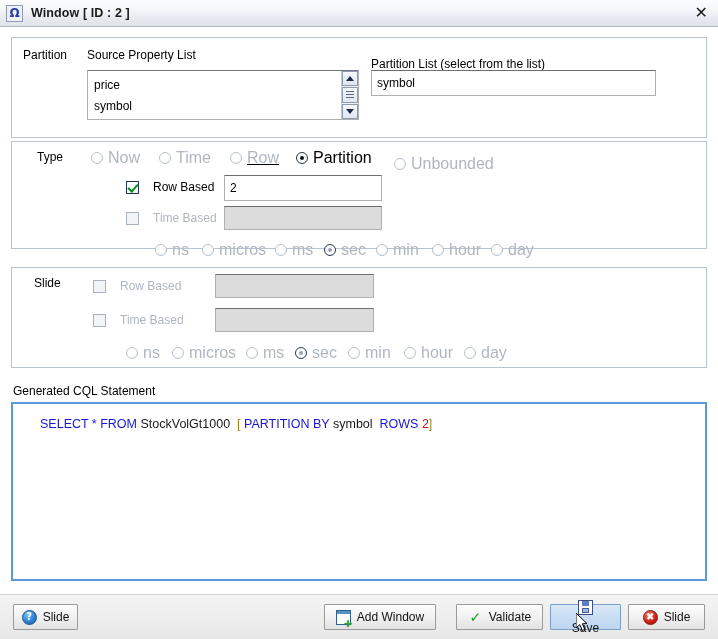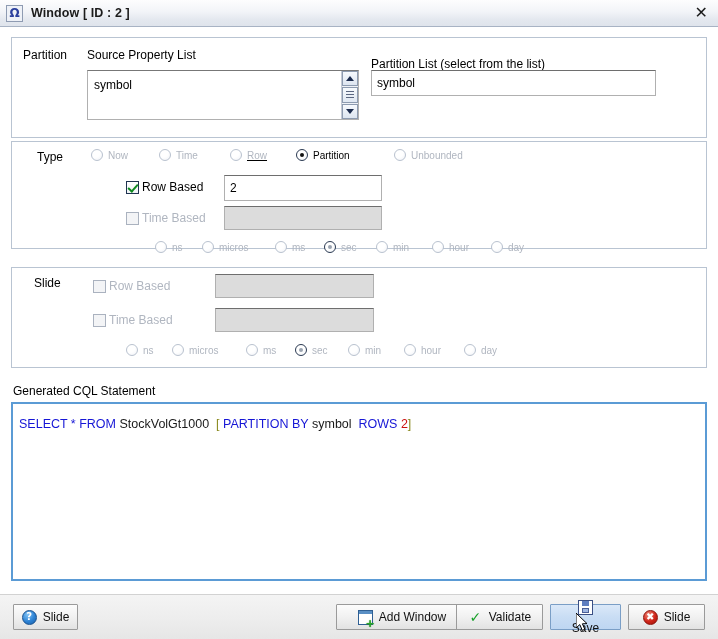--- a/index.html
+++ b/index.html
@@ -180,29 +180,29 @@
   .radio.off { border-color: #b9c2cf; }
   .radio.on::after {
     content: "";
     position: absolute;
     left: 3px; top: 3px;
     width: 4px; height: 4px;
     border-radius: 50%;
     background: #121212;
   }
   .radio.on.dim::after { background: #9aa3b0; }
-  .radio-label { font-size: 10px; color: #000; }
+  .radio-label { font-size: 16px; color: #000; }
   .radio-label.dim { color: #b0b6c0; }
 
   
   .check-wrap {
     position: absolute;
     display: flex;
     align-items: flex-end;
-    gap: 3px;
+    gap: 14px;
     cursor: pointer;
   }
   .checkbox {
     width: 13px;
     height: 13px;
     border: 1px solid #1f3350;
     background: linear-gradient(to bottom, #ffffff, #f0f2f6);
     box-sizing: border-box;
     position: relative;
     flex: 0 0 auto;
@@ -222,21 +222,21 @@
 
   
   #cql-label { position: absolute; left: 13px; top: 384px; font-size: 12px; }
   #cql-box {
     position: absolute;
     left: 11px; top: 402px;
     width: 696px; height: 179px;
     border: 2px solid #5b9bd5;
     background: #ffffff;
     box-sizing: border-box;
-    padding: 12px 6px;
+    padding: 12px 27px;
     overflow: hidden;
   }
   .cql-line {
     font-family: "Liberation Sans", sans-serif;
     font-size: 12.5px;
     white-space: pre;
     line-height: 16px;
   }
   .kw  { color: #1616d6; }
   .ident { color: #1a1a1a; }
@@ -371,20 +371,21 @@
   <div class="close-x">✕</div>
 </div>
 
 <div class="panel" id="partition-panel">
   <div class="col-label" style="left:11px; top:10px;">Partition</div>
   <div class="col-label" style="left:75px; top:10px;">Source Property List</div>
   <div class="col-label" style="left:359px; top:19px;">Partition List (select from the list)</div>
 
   <div class="list-box" style="left:75px; top:32px; width:272px; height:50px;">
     <div class="list-items">
+      <div class="list-item">price</div>
       <div class="list-item">symbol</div>
     </div>
     <div class="scrollbar">
       <div class="sb-btn">
           <div class="sb-arrow sb-up"></div>
         </div>
       <div class="sb-thumb">
         <div class="sb-grip"></div>
           <div class="sb-grip"></div>
           <div class="sb-grip"></div>
@@ -411,21 +412,21 @@
     <span class="radio-label dim">Time</span>
   </div>
   <div class="radio-wrap" style="left:218px; top:7px;text-decoration:underline;">
     <span class="radio off"></span>
     <span class="radio-label dim">Row</span>
   </div>
   <div class="radio-wrap" style="left:284px; top:7px;">
     <span class="radio on"></span>
     <span class="radio-label">Partition</span>
   </div>
-  <div class="radio-wrap" style="left:382px; top:7px;">
+  <div class="radio-wrap" style="left:382px; top:13px;">
     <span class="radio off"></span>
     <span class="radio-label dim">Unbounded</span>
   </div>
 
   <div class="check-wrap" style="left:114px; top:38px;">
     <span class="checkbox checked"></span>
     <span class="check-label">Row Based</span>
   </div>
   <input class="text-input" style="left: 212px; top: 33px; width: 158px; height: 26px;" value="2">
 
@@ -513,21 +514,21 @@
 <div id="cql-label">Generated CQL Statement</div>
 <div id="cql-box">
   <div class="cql-line" id="cql-line"><span class="kw">SELECT * FROM </span><span class="ident">StockVolGt1000</span><span class="brk">  [ </span><span class="kw">PARTITION BY </span><span class="ident">symbol</span><span class="kw">  ROWS </span><span class="num">2</span><span class="brk">]</span></div>
 </div>
 
 <div id="footer">
   <div class="btn" style="left:13px; width:65px;">
     <span class="ico ico-help">?</span>
     <span>Slide</span>
   </div>
-  <div class="btn" style="left:336px; width:132px;">
+  <div class="btn" style="left:324px; width:112px;">
     <span class="ico ico-window"></span>
     <span>Add Window</span>
   </div>
   <div class="btn" style="left:456px; width:87px;">
     <span class="ico ico-validate">✓</span>
     <span>Validate</span>
   </div>
   <div class="btn hover" style="left:550px; width:71px;flex-direction:column;">
     <span class="ico ico-save"></span>
     <span>Save</span>

